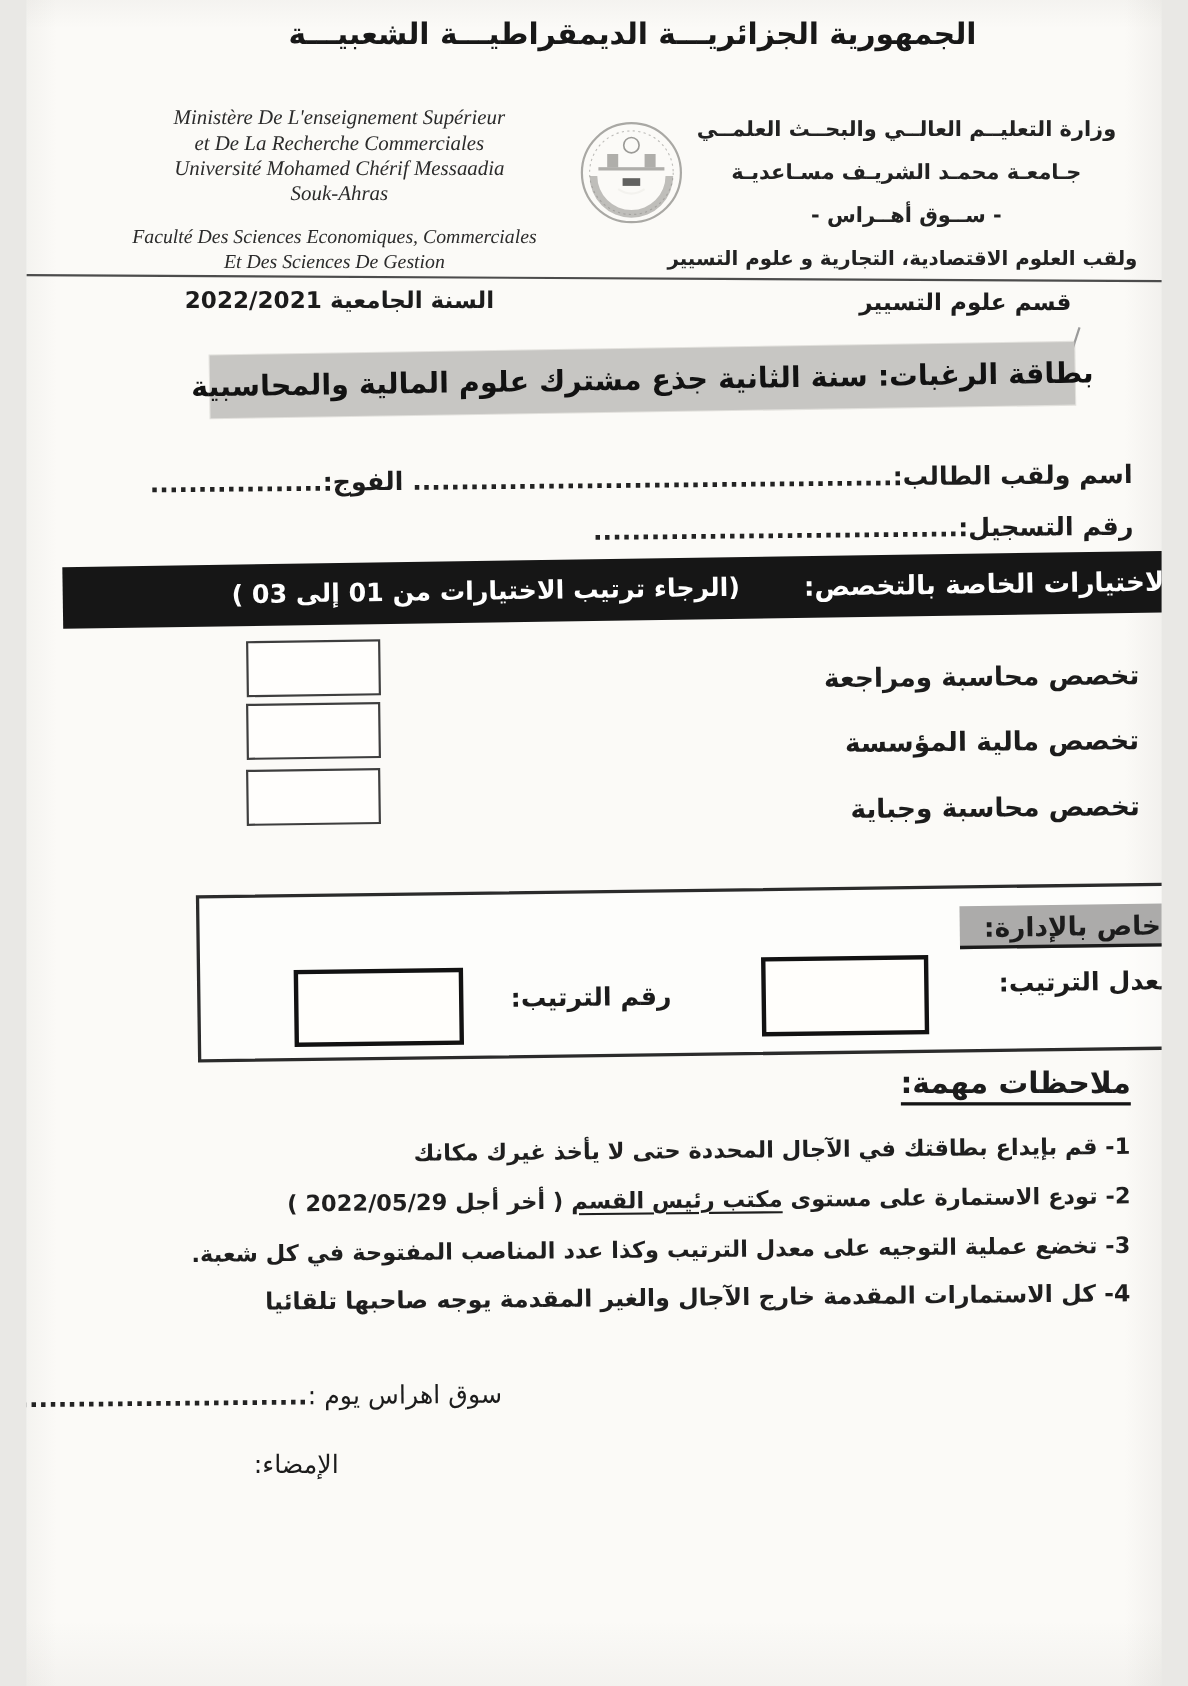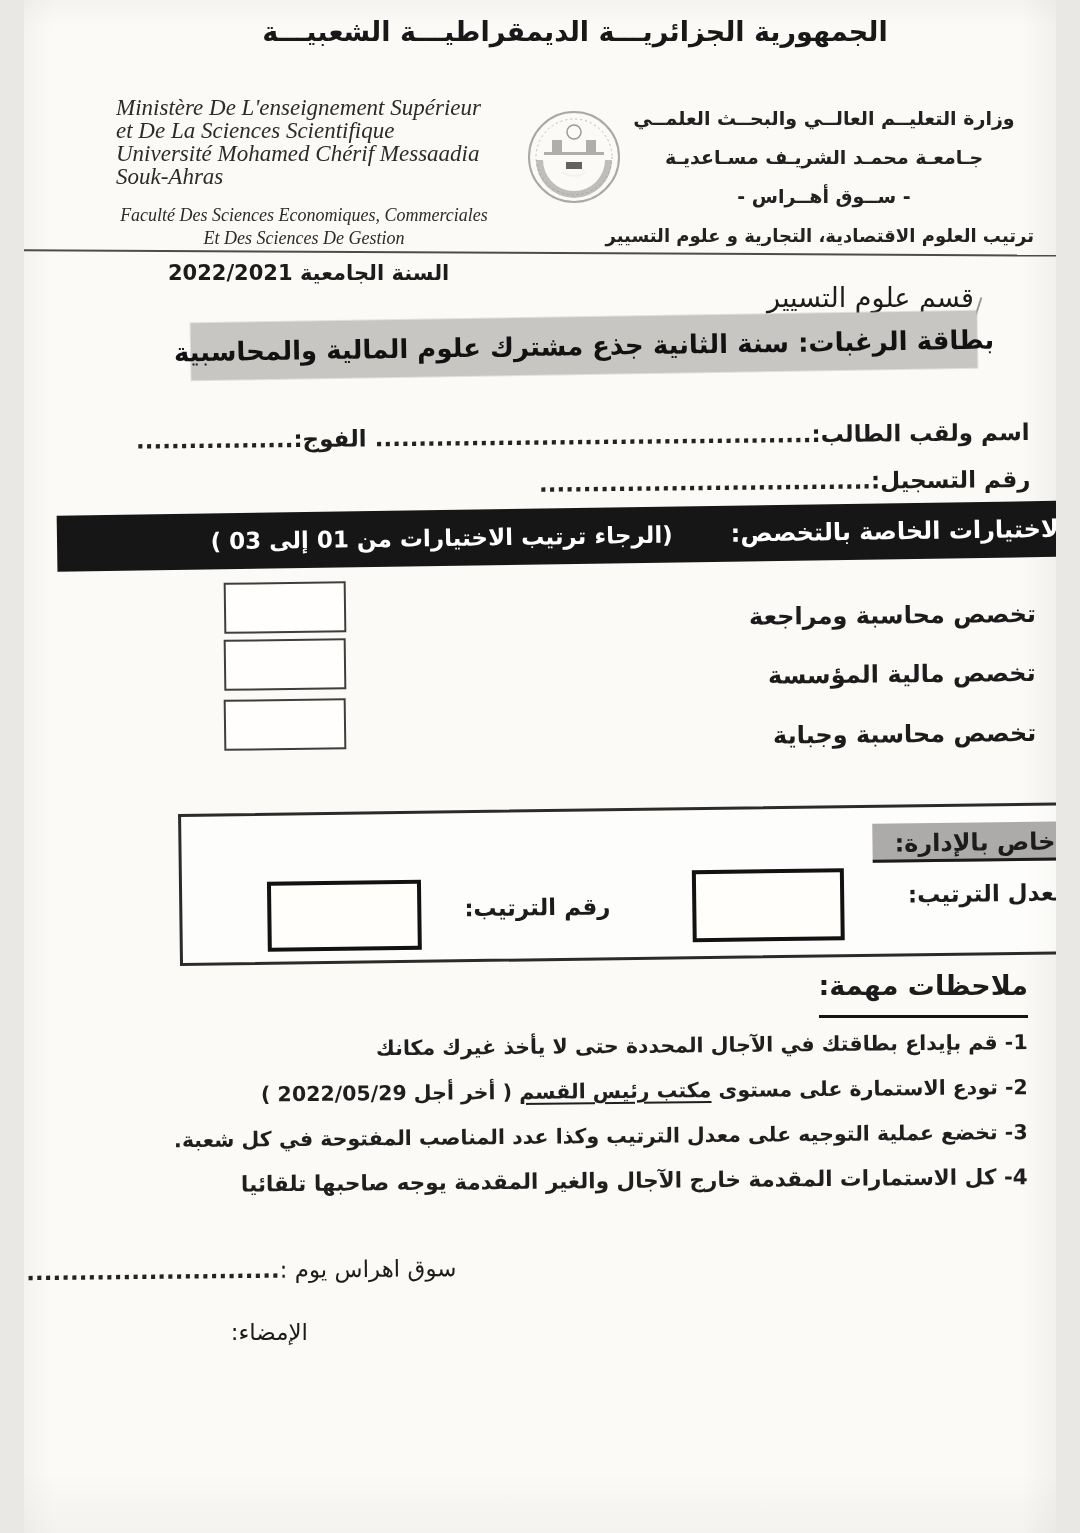--- a/index.html
+++ b/index.html
@@ -13,29 +13,29 @@
       #fbfaf7;
     font-family:"DejaVu Sans",sans-serif;color:#1c1c1c;
   }
   .abs{position:absolute;white-space:nowrap;}
   .rtl{direction:rtl;unicode-bidi:plaintext;}
   .tilt-l{transform:rotate(-0.55deg);transform-origin:right center;}
 
   
   .republic-ar{top:16px;left:70px;right:0;text-align:center;font-size:27px;font-weight:bold;color:#181818;letter-spacing:0.5px;}
   .republic-fr{top:54px;left:20px;right:0;text-align:center;font-family:"Liberation Sans",sans-serif;font-style:italic;font-weight:bold;font-size:23px;color:#0e0e0e;letter-spacing:0.3px;}
-  .ministry-fr{top:96px;left:92px;width:385px;font-family:"Liberation Serif",serif;font-style:italic;font-size:23px;line-height:23px;color:#2b2b2b;}
+  .ministry-fr{top:96px;left:92px;width:385px;text-align:center;font-family:"Liberation Serif",serif;font-style:italic;font-size:19px;line-height:23px;color:#2b2b2b;}
   .faculty-fr{top:204px;left:80px;width:400px;text-align:center;font-family:"Liberation Serif",serif;font-style:italic;font-size:18px;line-height:23px;color:#2b2b2b;}
   .logo{top:102px;left:498px;width:104px;height:106px;}
   .ministry-ar{top:99px;right:22px;width:420px;text-align:center;font-size:19px;font-weight:bold;color:#222;line-height:39px;direction:rtl;}
   .ministry-ar .l4{font-size:18px;letter-spacing:-0.3px;}
 
   .top-rule{top:252px;left:0;width:1068px;height:2px;background:#4c4c4c;transform:rotate(0.3deg);}
   .year{top:261px;left:144px;font-size:21px;font-weight:bold;}
-  .dept{top:282px;right:82px;font-size:27px;font-weight:normal;}
+  .dept{top:263px;right:82px;font-size:21px;font-weight:bold;}
 
   
   .title-band{
     top:317px;left:167px;width:786px;height:57px;background:#c7c6c3;
     transform:rotate(-0.9deg);display:flex;align-items:center;justify-content:center;
     font-size:26px;font-weight:bold;color:#121212;
     box-shadow:0 0 0 1px rgba(180,178,172,0.35);
   }
 
   
@@ -60,41 +60,41 @@
 
   
   .admin-box{top:808px;left:155px;width:900px;height:146px;border:3px solid #2b2b2b;background:rgba(255,255,254,0.6);transform:rotate(-0.75deg);}
   .admin-header{position:absolute;top:16px;right:14px;background:#acabaa;padding:6px 12px 2px 22px;font-size:24px;font-weight:bold;border-bottom:3px solid #1b1b1b;}
   .avg-label{position:absolute;top:74px;right:14px;font-size:23px;font-weight:bold;white-space:nowrap;}
   .avg-box{position:absolute;top:60px;right:238px;width:144px;height:64px;border:4px solid #121212;background:#fffefb;}
   .rank-label{position:absolute;top:82px;left:282px;font-size:23px;font-weight:bold;white-space:nowrap;}
   .rank-box{position:absolute;top:66px;left:85px;width:146px;height:62px;border:4px solid #121212;background:#fffefb;}
 
   
-  .notes-heading{top:970px;right:28px;font-size:27px;font-weight:bold;border-bottom:3px solid #141414;padding-bottom:14px;}
+  .notes-heading{top:970px;right:28px;font-size:27px;font-weight:bold;border-bottom:3px solid #141414;padding-bottom:1px;}
   .note{right:28px;font-size:20.5px;font-weight:bold;color:#1f1f1f;}
   .n1{top:1030px;} .n2{top:1075px;} .n3{top:1120px;} .n4{top:1164px;font-size:21.5px;}
   .note .em{text-decoration:underline;text-underline-offset:4px;}
 
   
   .place{top:1255px;right:600px;font-size:23px;}
   .signature{top:1319px;right:748px;font-size:23px;}
 
   .artifact-slash{top:297px;left:953px;width:2px;height:22px;background:#9a9a9a;transform:rotate(18deg);}
 </style>
 </head>
 <body>
 
 <div class="page">
 
   <div class="abs republic-ar rtl">الجمهورية الجزائريـــة الديمقراطيـــة الشعبيـــة</div>
 
   <div class="abs ministry-fr">
     <div>Ministère De L'enseignement Supérieur</div>
-    <div>et De La Sciences Scientifique</div>
+    <div>et De La Recherche Commerciales</div>
     <div>Université Mohamed Chérif Messaadia</div>
     <div>Souk-Ahras</div>
   </div>
 
   <div class="abs logo">
     <svg width="104" height="106" viewBox="0 0 104 106">
       <circle cx="52" cy="55" r="45" fill="none" stroke="#a9a8a4" stroke-width="2"></circle>
       <circle cx="52" cy="55" r="38" fill="none" stroke="#bdbcb8" stroke-width="1" stroke-dasharray="2 3"></circle>
       <path d="M14 58 A38 38 0 0 0 90 58 L83 58 A31 31 0 0 1 21 58 Z" fill="#8e8d89" opacity="0.55"></path>
       <rect x="30" y="38" width="10" height="12" fill="#8e8d89" opacity="0.7"></rect>
@@ -103,21 +103,21 @@
       <circle cx="52" cy="30" r="7" fill="none" stroke="#9b9a96" stroke-width="1.5"></circle>
       <path d="M40 70 q12 8 24 0" stroke="#f3f2ee" stroke-width="2" fill="none"></path>
       <rect x="44" y="60" width="16" height="7" fill="#3c3c3a" opacity="0.8"></rect>
     </svg>
   </div>
 
   <div class="abs ministry-ar">
     <div>وزارة التعليــم العالــي والبحــث العلمــي</div>
     <div>جـامعـة محمـد الشريـف مسـاعديـة</div>
     <div>- ســوق أهــراس -</div>
-    <div class="l4">ترتيب العلوم الاقتصادية، التجارية و علوم التسيير</div>
+    <div class="l4">ولقب العلوم الاقتصادية، التجارية و علوم التسيير</div>
   </div>
 
   <div class="abs faculty-fr">
     <div>Faculté Des Sciences Economiques, Commerciales</div>
     <div>Et Des Sciences De Gestion</div>
   </div>
 
   <div class="abs top-rule"></div>
   <div class="abs year rtl">السنة الجامعية 2022/2021</div>
   <div class="abs dept rtl">قسم علوم التسيير</div>

